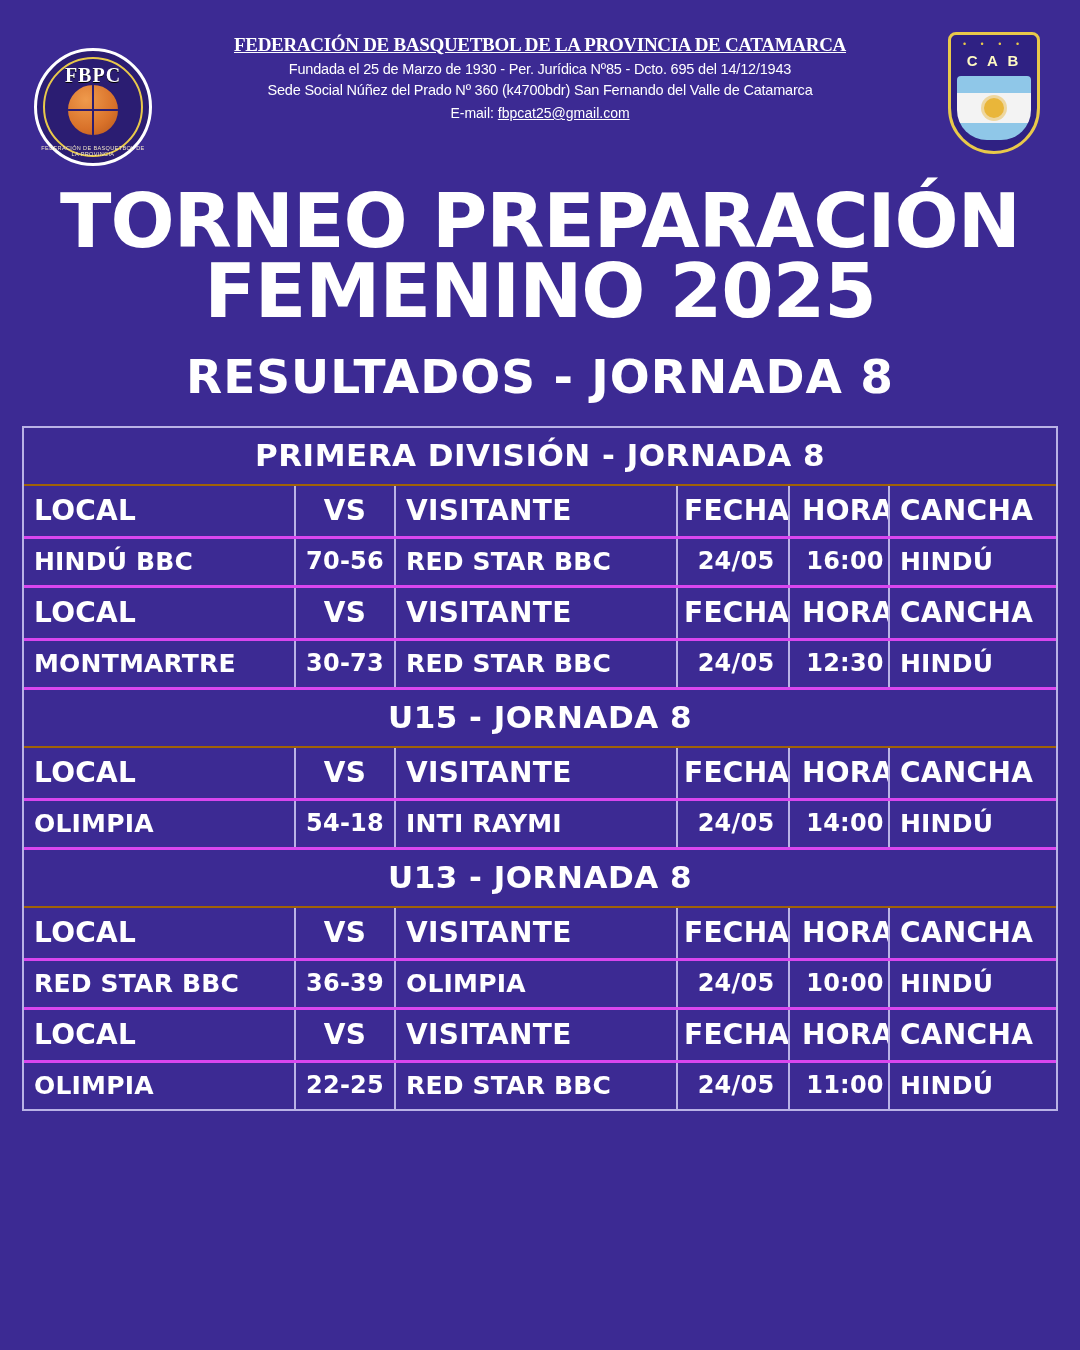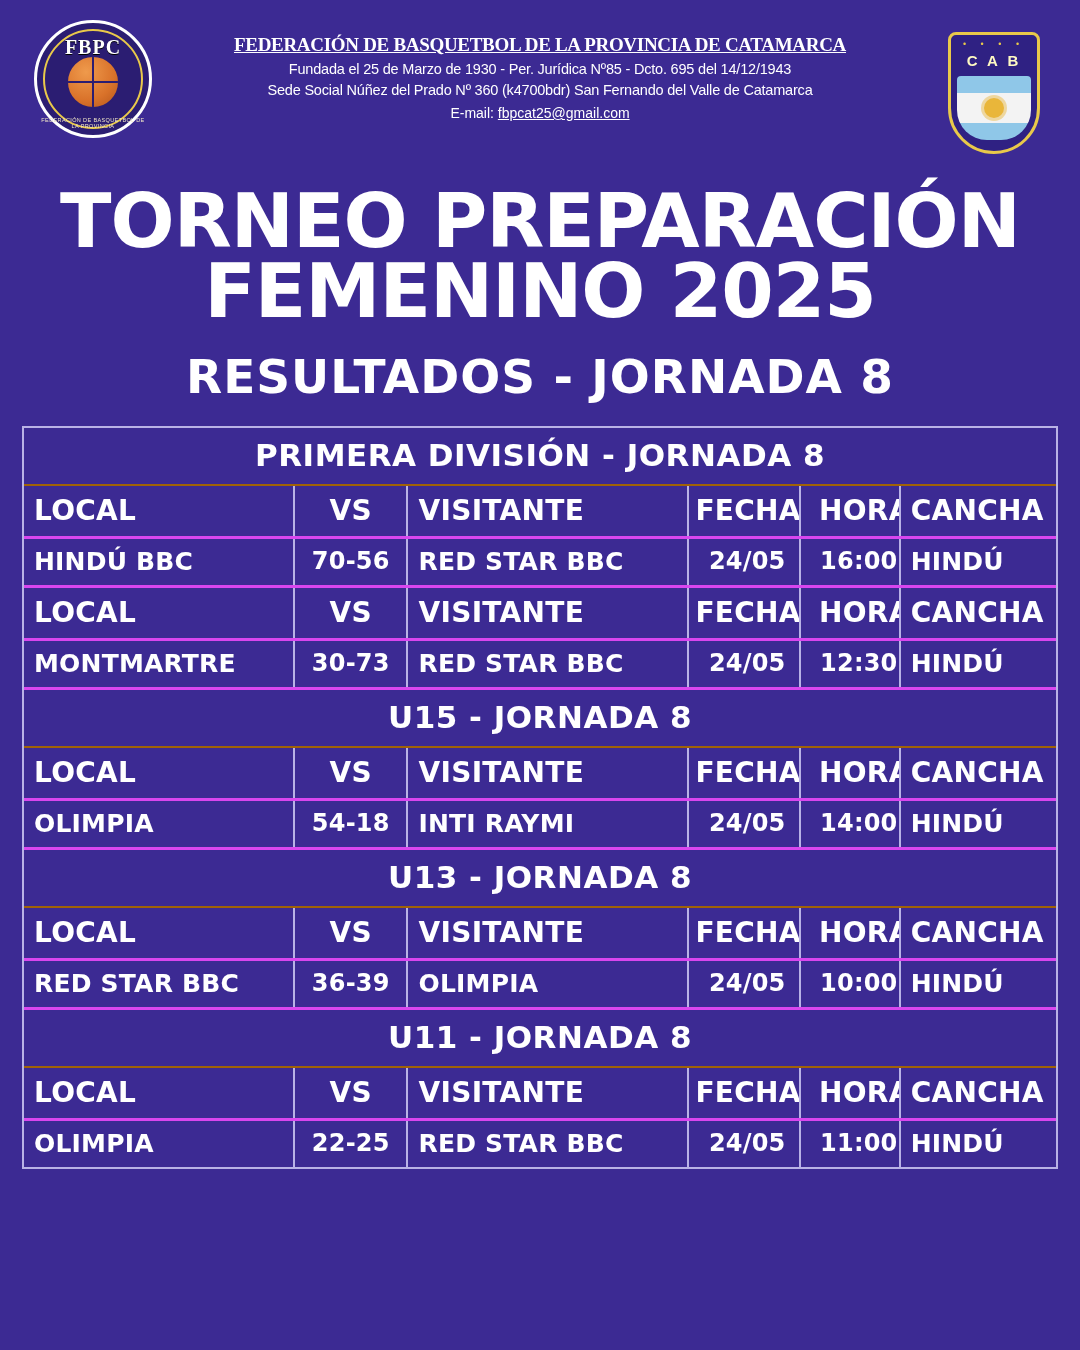--- a/index.html
+++ b/index.html
@@ -23,21 +23,21 @@
     display: flex;
     align-items: flex-start;
     justify-content: center;
     padding-top: 34px;
     box-sizing: border-box;
   }
 
   .logo-left {
     position: absolute;
     left: 34px;
-    top: 20px;
+    top: 48px;
     width: 118px;
     height: 118px;
   }
   .logo-left .ring {
     position: absolute;
     inset: 0;
     border-radius: 50%;
     background: #2b1d72;
     border: 3px solid #ffffff;
     box-sizing: border-box;
@@ -240,24 +240,24 @@
     padding: 8px 0 9px 10px;
     box-sizing: border-box;
     border-right: 2px solid #b9b2e6;
     font-family: "DejaVu Sans", sans-serif;
     font-weight: bold;
     overflow: hidden;
     white-space: nowrap;
   }
   .cell:last-child { border-right: none; }
   .c-local    { width: 272px; }
-  .c-vs       { width: 114px; text-align: center; padding-left: 0; }
+  .c-vs       { width: 100px; text-align: center; padding-left: 0; }
   .c-vis      { width: 282px; }
   .c-fecha    { width: 112px; text-align: center; padding-left: 6px; }
-  .c-hora     { width: 100px; text-align: center; padding-left: 18px; }
+  .c-hora     { width: 100px; text-align: center; padding-left: 12px; }
   .c-cancha   { width: 156px; }
 
   .head-row .cell { font-size: 28px; letter-spacing: .3px; }
   .data-row .cell { font-size: 25px; letter-spacing: .2px; }
   .data-row .c-vs, .data-row .c-fecha, .data-row .c-hora { font-size: 24px; }
 </style>
 </head>
 <body>
 
 <div class="header">
@@ -364,21 +364,20 @@
   </div>
   <div class="row data-row">
     <div class="cell c-local">RED STAR BBC</div>
     <div class="cell c-vs">36-39</div>
     <div class="cell c-vis">OLIMPIA</div>
     <div class="cell c-fecha">24/05</div>
     <div class="cell c-hora">10:00</div>
     <div class="cell c-cancha">HINDÚ</div>
   </div>
 
-  <div class="section-head">U11 - JORNADA 8</div>
   <div class="row head-row">
     <div class="cell c-local">LOCAL</div>
     <div class="cell c-vs">VS</div>
     <div class="cell c-vis">VISITANTE</div>
     <div class="cell c-fecha">FECHA</div>
     <div class="cell c-hora">HORA</div>
     <div class="cell c-cancha">CANCHA</div>
   </div>
   <div class="row data-row">
     <div class="cell c-local">OLIMPIA</div>

